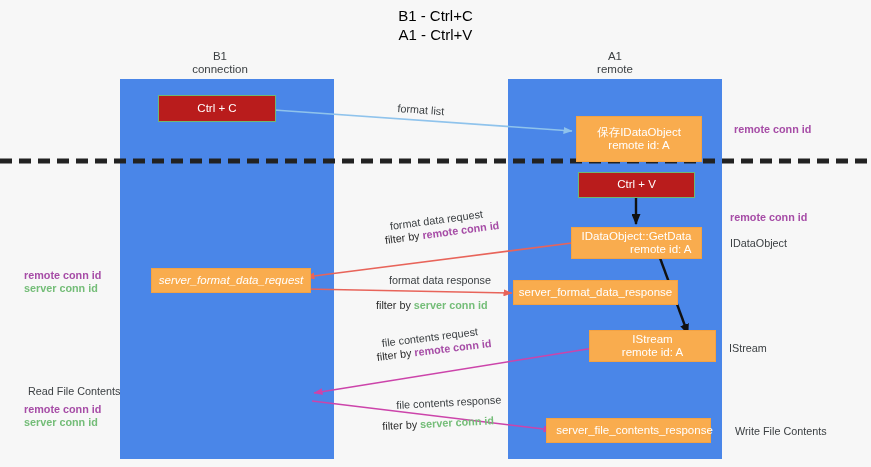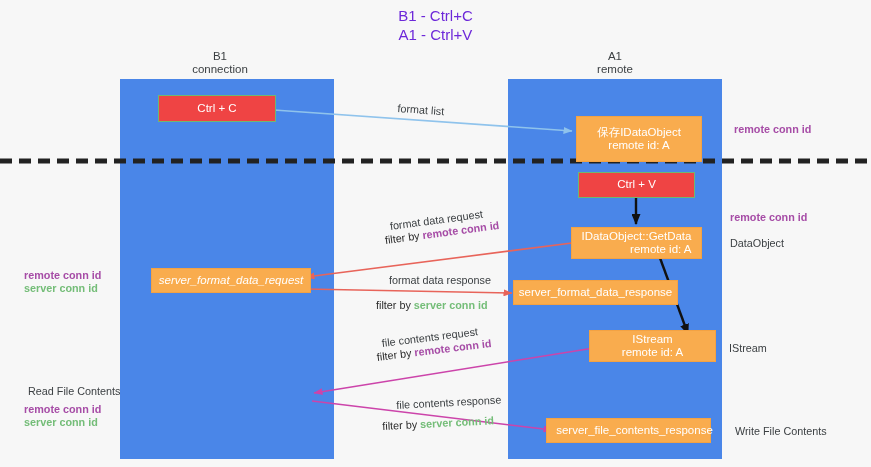--- a/index.html
+++ b/index.html
@@ -9,38 +9,38 @@
     font-family:"Liberation Sans","DejaVu Sans",sans-serif;
     overflow:hidden;
     position:relative;
   }
   #canvas{position:absolute;left:0;top:0;width:871px;height:467px;}
   .layer{position:absolute;left:0;top:0;width:871px;height:467px;}
   svg.layer{pointer-events:none;}
 
   .title{
     position:absolute;left:0;top:6px;width:871px;
-    text-align:center;font-size:15px;color:#6d28d9;line-height:19px;
+    text-align:center;font-size:15px;color:#000000;line-height:19px;
     white-space:pre-line;
   }
 
   .colhead{
     position:absolute;text-align:center;font-size:11.5px;color:#3c4043;
     line-height:13px;white-space:pre-line;
   }
 
   .lane{position:absolute;background:#4a86e8;}
 
   .node{
     position:absolute;box-sizing:border-box;
     display:flex;align-items:center;justify-content:center;
     text-align:center;color:#ffffff;font-size:11.5px;line-height:13.5px;
     white-space:pre-line;padding:1px 4px;
   }
-  .node.green{background:#ef4444;border:1px solid #6fb873;}
+  .node.green{background:#b91c1c;border:1px solid #6fb873;}
   .node.orange{background:#f9ac4e;border:1px solid #f3a243;}
 
   .lbl{
     position:absolute;font-size:10.8px;line-height:14px;color:#2b2b2b;
     white-space:nowrap;
   }
   .lbl.mag{color:#a64ca6;font-weight:bold;}
   .lbl.grn{color:#74bd78;font-weight:bold;}
   .lbl.blk{color:#3c4043;font-weight:normal;}
   .lbl.rot{transform-origin:left top;}
@@ -135,21 +135,21 @@
 
   <div class="lbl blk rot" style="left:396px;top:398px;transform:rotate(-3deg);">file contents response</div>
   <div class="lbl rot" style="left:382px;top:419px;transform:rotate(-3deg);">
     <span class="blk">filter by </span><span class="grn">server conn id</span>
   </div>
 
   <div class="lbl mag" style="left:734px;top:122px;">remote conn id</div>
 
   <div class="lbl mag" style="left:730px;top:210px;">remote conn id</div>
 
-  <div class="lbl blk" style="left:730px;top:236px;">DataObject</div>
+  <div class="lbl blk" style="left:730px;top:236px;">IDataObject</div>
 
   <div class="lbl blk" style="left:729px;top:341px;">IStream</div>
 
   <div class="lbl blk" style="left:735px;top:424px;">Write File Contents</div>
 
   <div class="lbl mag" style="left:24px;top:268px;">remote conn id</div>
   <div class="lbl grn" style="left:24px;top:281px;">server conn id</div>
 
   <div class="lbl blk" style="left:28px;top:384px;">Read File Contents</div>
   <div class="lbl mag" style="left:24px;top:402px;">remote conn id</div>

